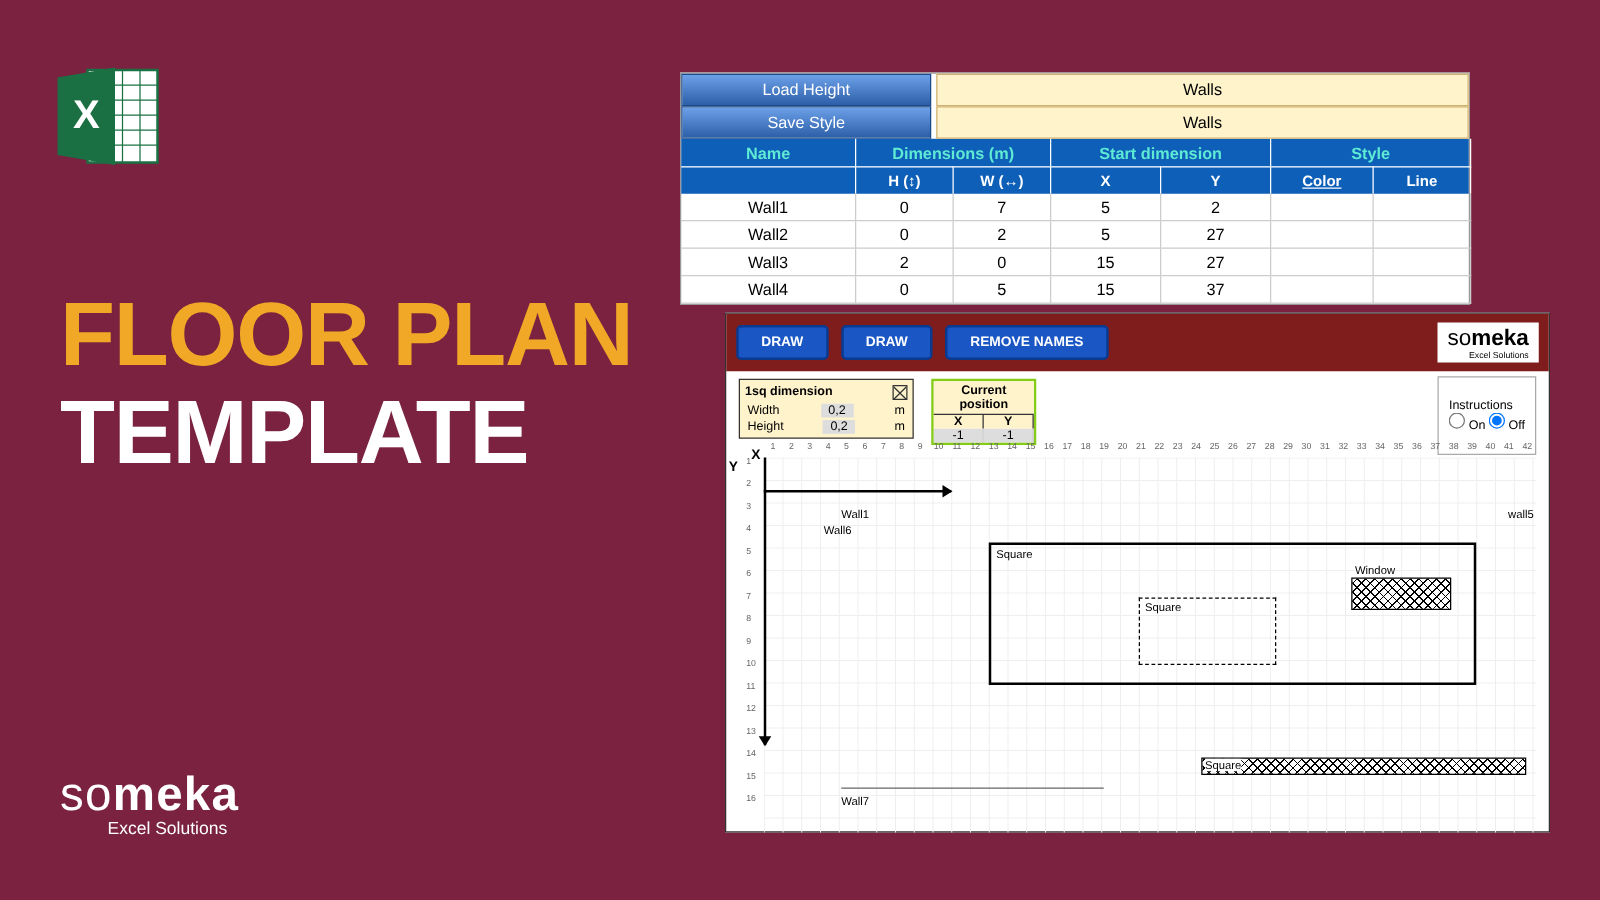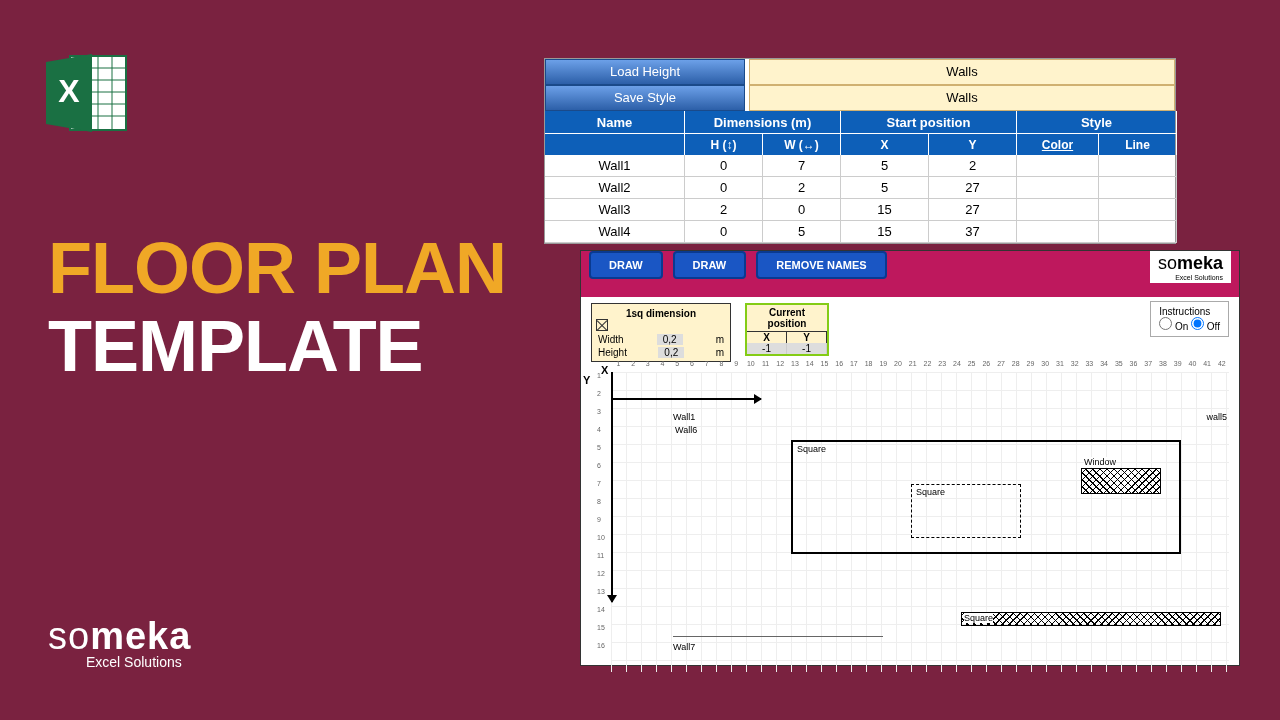--- a/index.html
+++ b/index.html
@@ -9,53 +9,53 @@
 .title-block h1{font-size:72px;line-height:1.08;letter-spacing:-1px;}
 .title-block .accent{color:#f0a826;}
 .someka-logo{position:absolute;bottom:50px;left:48px;color:#fff;}
 .someka-logo .brand{font-size:38px;font-weight:300;letter-spacing:1px;}
 .someka-logo .brand b{font-weight:700;}
 .someka-logo .sub{font-size:14px;margin-top:-4px;margin-left:38px;}
 .panel-top{position:absolute;top:58px;left:544px;width:632px;background:#fff;font-size:13px;border:1px solid #999;}
 .preset-row{display:flex;height:26px;}
 .preset-btn{flex:0 0 200px;background:linear-gradient(#6ca0e8,#2c5fa8);color:#fff;border:1px solid #1a4a8a;text-align:center;line-height:24px;font-size:13px;cursor:pointer;}
 .walls-box{flex:1;background:#fff3cc;border:1px solid #d0b070;text-align:center;line-height:24px;margin-left:4px;}
-.hdr-row{display:flex;background:#0d5fb8;color:#ffffff;font-weight:bold;height:22px;}
+.hdr-row{display:flex;background:#0d5fb8;color:#5eead4;font-weight:bold;height:22px;}
 .hdr-row>div{border-right:1px solid #fff;display:flex;align-items:center;justify-content:center;}
 .sub-hdr{display:flex;background:#0d5fb8;color:#fff;font-weight:bold;height:22px;}
 .sub-hdr>div{border-right:1px solid #fff;border-top:1px solid #fff;display:flex;align-items:center;justify-content:center;font-size:12px;}
 .data-row{display:flex;height:22px;}
 .data-row>div{border-right:1px solid #ccc;border-bottom:1px solid #ccc;display:flex;align-items:center;justify-content:center;font-size:13px;}
 .c-name{flex:0 0 140px;}
 .c-h{flex:0 0 78px;}
 .c-w{flex:0 0 78px;}
 .c-x{flex:0 0 88px;}
 .c-y{flex:0 0 88px;}
 .c-color{flex:0 0 82px;text-decoration:underline;}
 .c-line{flex:0 0 78px;}
 .panel-bottom{position:absolute;top:250px;left:580px;width:660px;height:416px;background:#fff;border:1px solid #333;font-size:10px;}
-.toolbar{background:#be185d;height:46px;display:flex;align-items:flex-start;padding:0 8px;}
+.toolbar{background:#7f1d1d;height:46px;display:flex;align-items:center;padding:0 8px;}
 .tb-btn{background:#1a56c4;color:#fff;border:2px solid #0a3a90;border-radius:4px;padding:6px 18px;margin-right:10px;font-size:11px;font-weight:bold;cursor:pointer;}
 .tb-spacer{flex:1;}
 .tb-info{color:#fff;font-size:10px;text-align:right;margin-right:8px;line-height:1.4;}
 .someka-box{background:#fff;padding:2px 8px;font-size:18px;font-weight:300;}
 .someka-box b{font-weight:700;}
 .someka-box .sm{font-size:7px;display:block;text-align:right;}
 .controls{display:flex;padding:6px 10px;gap:14px;align-items:flex-start;position:relative;}
 .dim-box{border:1px solid #333;background:#fff3cc;padding:2px;width:140px;font-size:10px;}
-.dim-box .db-title{font-weight:bold;text-align:center;padding:2px;display:flex;justify-content:space-between;flex-direction:column;}
+.dim-box .db-title{font-weight:bold;text-align:left;padding:2px;display:flex;justify-content:space-between;}
 .dim-box .db-row{display:flex;justify-content:space-between;padding:1px 4px;}
 .dim-box .db-val{background:#ddd;padding:0 6px;}
 .cp-box{border:2px solid #84cc16;font-size:10px;width:84px;}
 .cp-box .cp-title{background:#fff3cc;text-align:center;font-weight:bold;padding:2px;border-bottom:1px solid #333;}
 .cp-box .cp-hdr{display:flex;background:#fff3cc;}
 .cp-box .cp-hdr>div{flex:1;text-align:center;font-weight:bold;border-right:1px solid #333;}
 .cp-box .cp-val{display:flex;}
 .cp-box .cp-val>div{flex:1;text-align:center;background:#ddd;border-right:1px solid #ccc;}
-.instr-box{position:absolute;right:10px;top:4px;border:1px solid #aaa;padding:4px 8px;font-size:10px;}
+.instr-box{position:absolute;right:10px;top:4px;border:1px solid #aaa;padding:17px 8px;font-size:10px;}
 .grid-area{position:relative;margin:4px 10px 10px 30px;height:300px;}
 .grid-bg{position:absolute;inset:0;background-image:linear-gradient(to right,#eee 1px,transparent 1px),linear-gradient(to bottom,#eee 1px,transparent 1px);background-size:15px 18px;}
 .axis-x{position:absolute;top:-12px;left:0;right:0;display:flex;font-size:7px;color:#666;}
 .axis-x span{width:15px;text-align:center;}
 .axis-y{position:absolute;left:-14px;top:0;bottom:0;font-size:7px;color:#666;}
 .axis-y span{display:block;height:18px;}
 .axis-label-x{position:absolute;top:-28px;left:-4px;font-weight:bold;font-size:11px;}
 .axis-label-y{position:absolute;top:2px;left:-28px;font-weight:bold;font-size:11px;}
 .arrow-x{position:absolute;top:26px;left:0;width:150px;height:2px;background:#000;}
 .arrow-x:after{content:"";position:absolute;right:-6px;top:-4px;border:5px solid transparent;border-left:8px solid #000;}
@@ -107,21 +107,21 @@
 <div class="preset-btn">Load Height</div>
 <div class="walls-box">Walls</div>
 </div>
 <div class="preset-row">
 <div class="preset-btn">Save Style</div>
 <div class="walls-box">Walls</div>
 </div>
 <div class="hdr-row">
 <div class="c-name">Name</div>
 <div style="flex:0 0 156px">Dimensions (m)</div>
-<div style="flex:0 0 176px">Start position</div>
+<div style="flex:0 0 176px">Start dimension</div>
 <div style="flex:0 0 160px">Style</div>
 </div>
 <div class="sub-hdr">
 <div class="c-name"></div>
 <div class="c-h">H (↕)</div>
 <div class="c-w">W (↔)</div>
 <div class="c-x">X</div>
 <div class="c-y">Y</div>
 <div class="c-color">Color</div>
 <div class="c-line">Line</div>
@@ -272,21 +272,21 @@
         <span>11</span>
         <span>12</span>
         <span>13</span>
         <span>14</span>
         <span>15</span>
         <span>16</span>
       </div>
 <div class="arrow-y"></div>
 <div class="arrow-x"></div>
 <div class="wall-label" style="top:40px;left:62px">Wall1</div>
-<div class="wall-label" style="top:53px;left:64px">Wall6</div>
+<div class="wall-label" style="top:53px;left:48px">Wall6</div>
 <div class="wall-label" style="top:40px;right:2px">wall5</div>
 <div class="shape square-big" style="top:68px;left:180px;width:390px;height:114px">
         <span style="position:absolute;top:2px;left:4px">Square</span>
       </div>
 <div class="shape square-dash" style="top:112px;left:300px;width:110px;height:54px">
         <span style="position:absolute;top:2px;left:4px">Square</span>
       </div>
 <div class="shape window-hatch" style="top:96px;left:470px;width:80px;height:26px">
         <span style="position:absolute;top:-12px;left:2px;background:#fff">Window</span>
       </div>

